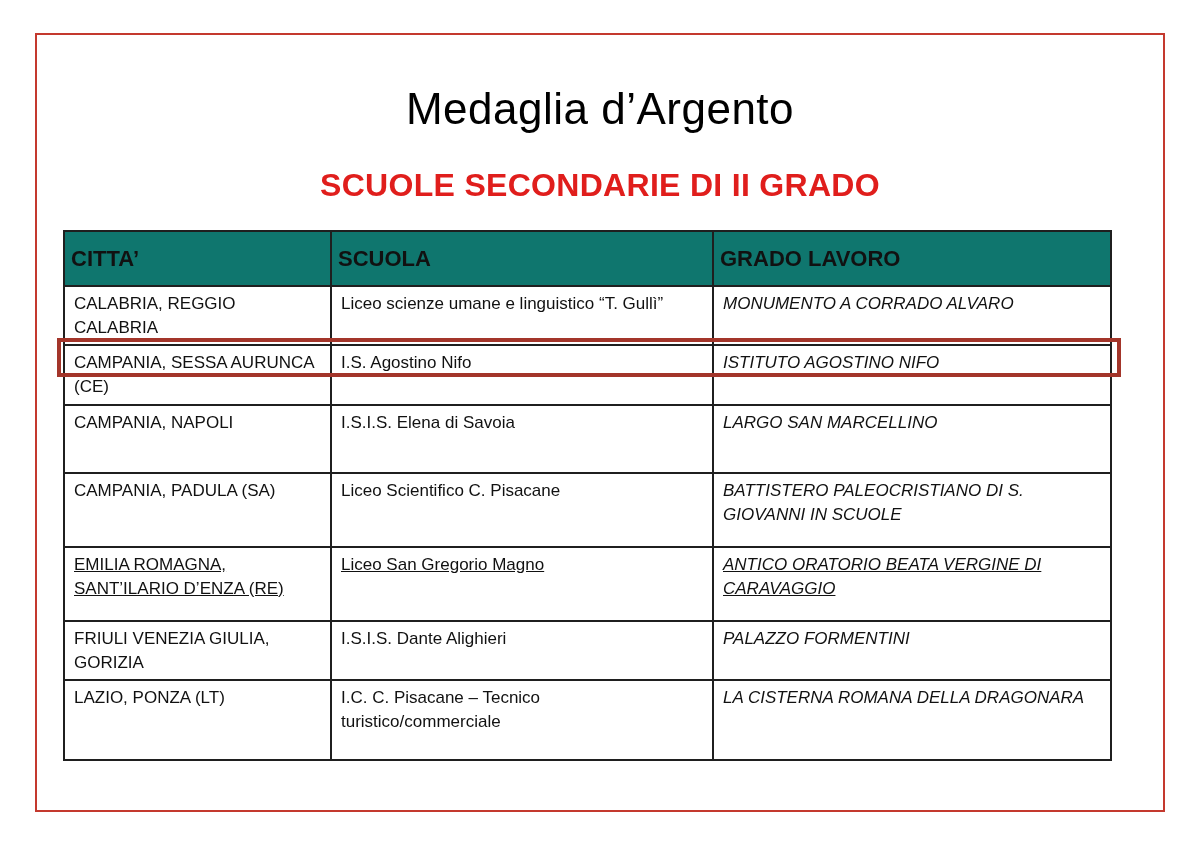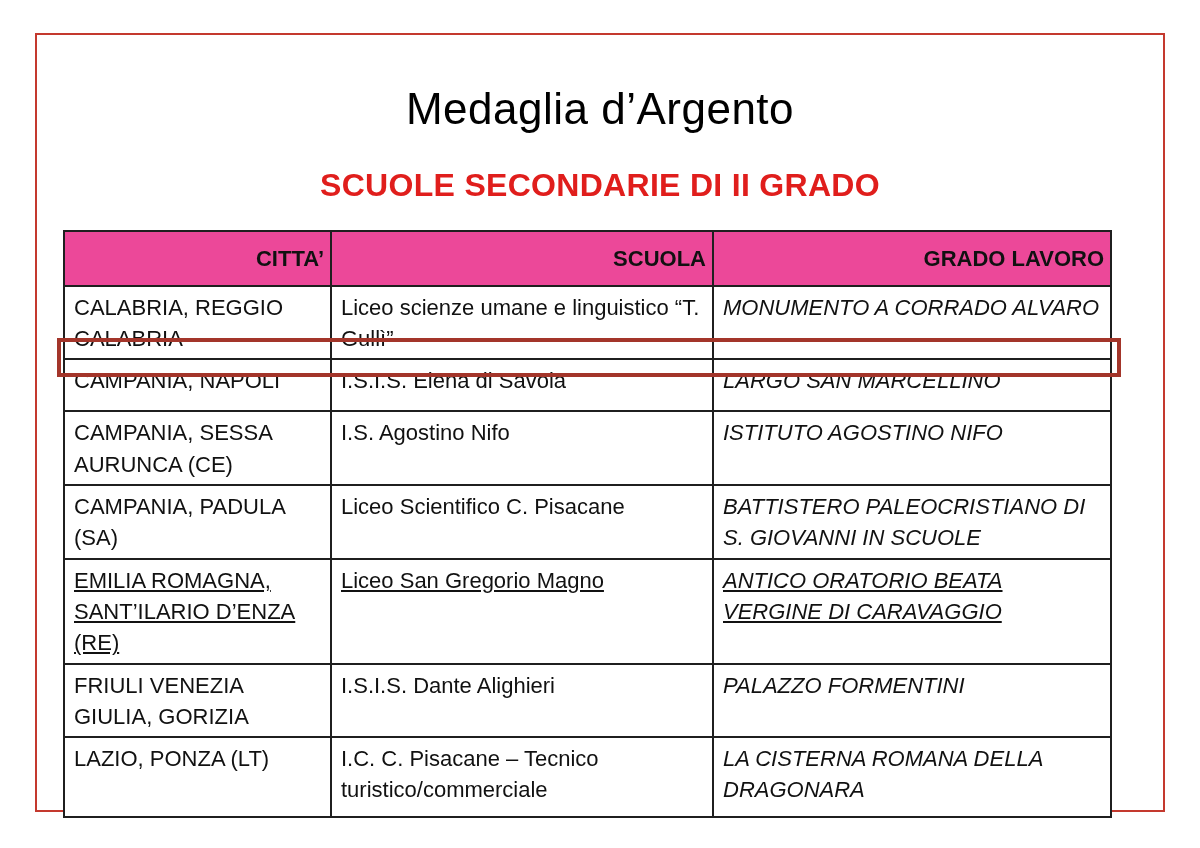--- a/index.html
+++ b/index.html
@@ -57,33 +57,33 @@
     left: 63px;
     top: 230px;
     width: 1047px;
     border-collapse: collapse;
     table-layout: fixed;
   }
   table.results col.c1 { width: 267px; }
   table.results col.c2 { width: 382px; }
   table.results col.c3 { width: 398px; }
   table.results th {
-    background: #ec4899;
+    background: #0f766e;
     border: 2px solid #1f1f1f;
     font-size: 22px;
     font-weight: 700;
-    text-align: right;
+    text-align: left;
     vertical-align: middle;
     height: 49px;
     padding: 2px 6px;
     color: #111111;
   }
   table.results td {
     border: 2px solid #1f1f1f;
-    font-size: 22px;
+    font-size: 17px;
     line-height: 1.42;
     vertical-align: top;
     padding: 5px 9px 4px 9px;
     background: #ffffff;
     color: #111111;
   }
   table.results td.titolo {
     font-style: italic;
   }
   
@@ -128,28 +128,28 @@
         <th>GRADO LAVORO</th>
       </tr>
     </thead>
     <tbody>
       <tr>
         <td>CALABRIA, REGGIO CALABRIA</td>
         <td>Liceo scienze umane e linguistico “T. Gullì”</td>
         <td class="titolo">MONUMENTO A CORRADO ALVARO</td>
       </tr>
       <tr>
+        <td>CAMPANIA, SESSA AURUNCA (CE)</td>
+        <td>I.S. Agostino Nifo</td>
+        <td class="titolo">ISTITUTO AGOSTINO NIFO</td>
+      </tr>
+      <tr>
         <td>CAMPANIA, NAPOLI</td>
         <td>I.S.I.S. Elena di Savoia</td>
         <td class="titolo">LARGO SAN MARCELLINO</td>
-      </tr>
-      <tr>
-        <td>CAMPANIA, SESSA AURUNCA (CE)</td>
-        <td>I.S. Agostino Nifo</td>
-        <td class="titolo">ISTITUTO AGOSTINO NIFO</td>
       </tr>
       <tr>
         <td>CAMPANIA, PADULA (SA)</td>
         <td>Liceo Scientifico C. Pisacane</td>
         <td class="titolo">BATTISTERO PALEOCRISTIANO DI S. GIOVANNI IN SCUOLE</td>
       </tr>
       <tr>
         <td>EMILIA ROMAGNA, SANT’ILARIO D’ENZA (RE)</td>
         <td>Liceo San Gregorio Magno</td>
         <td class="titolo">ANTICO ORATORIO BEATA VERGINE DI CARAVAGGIO</td>

